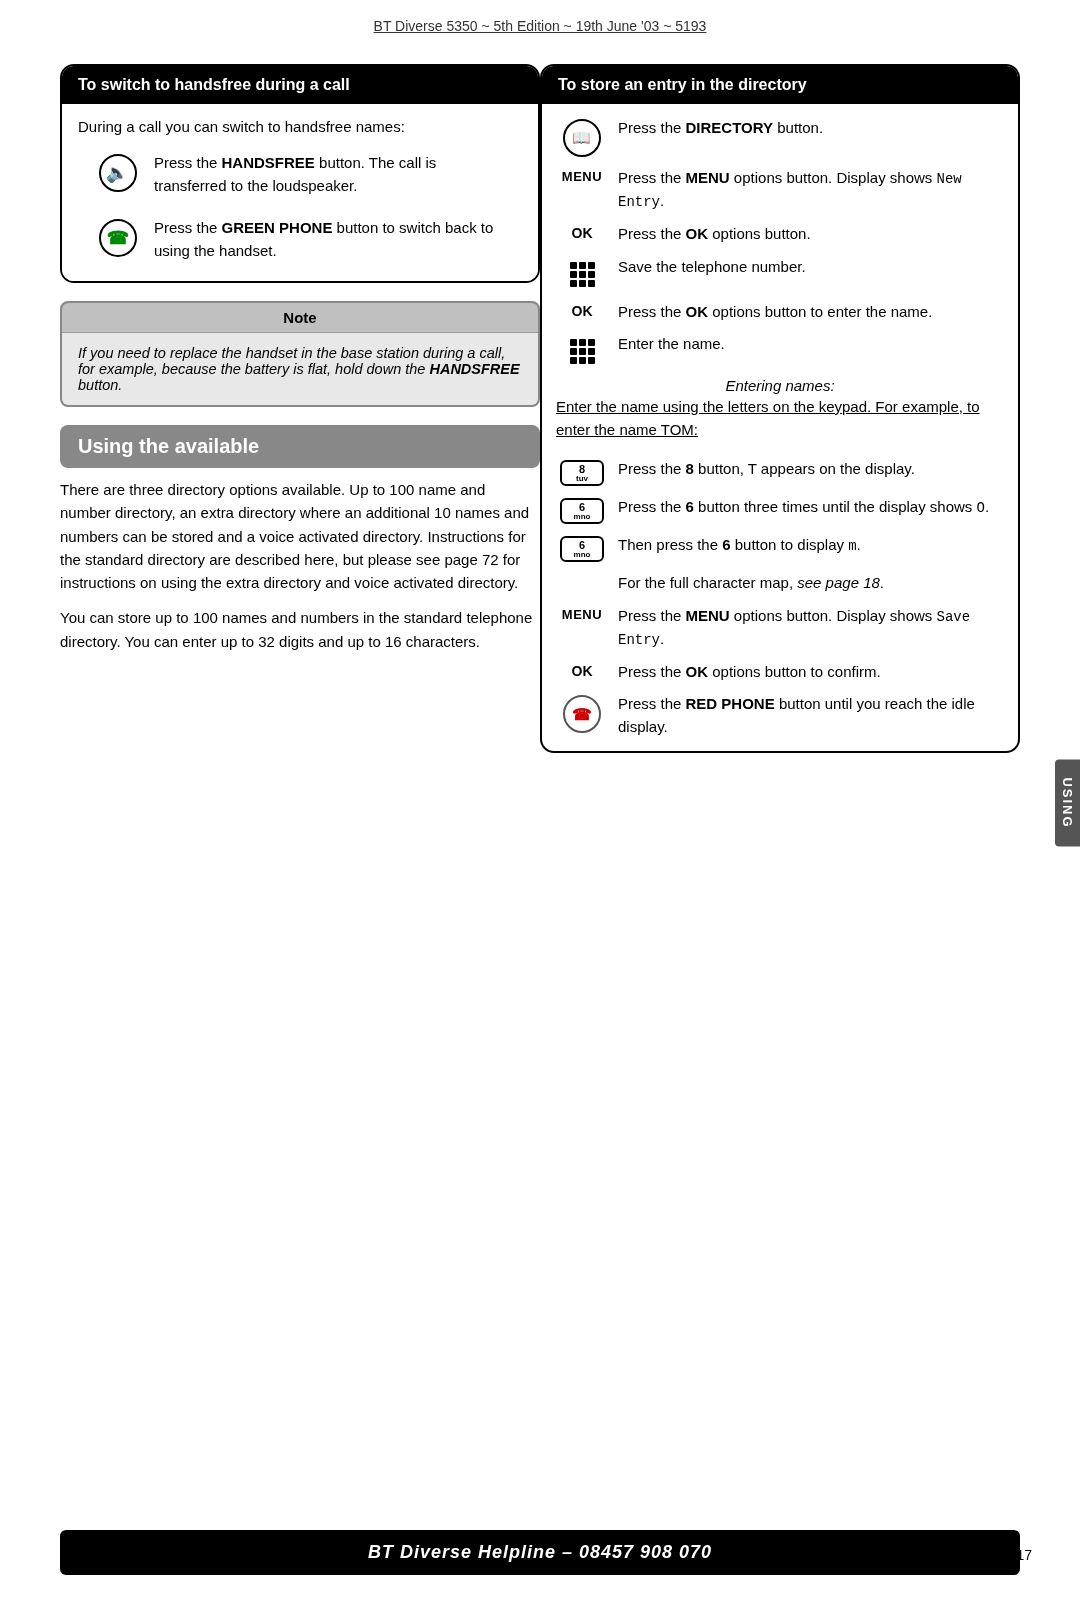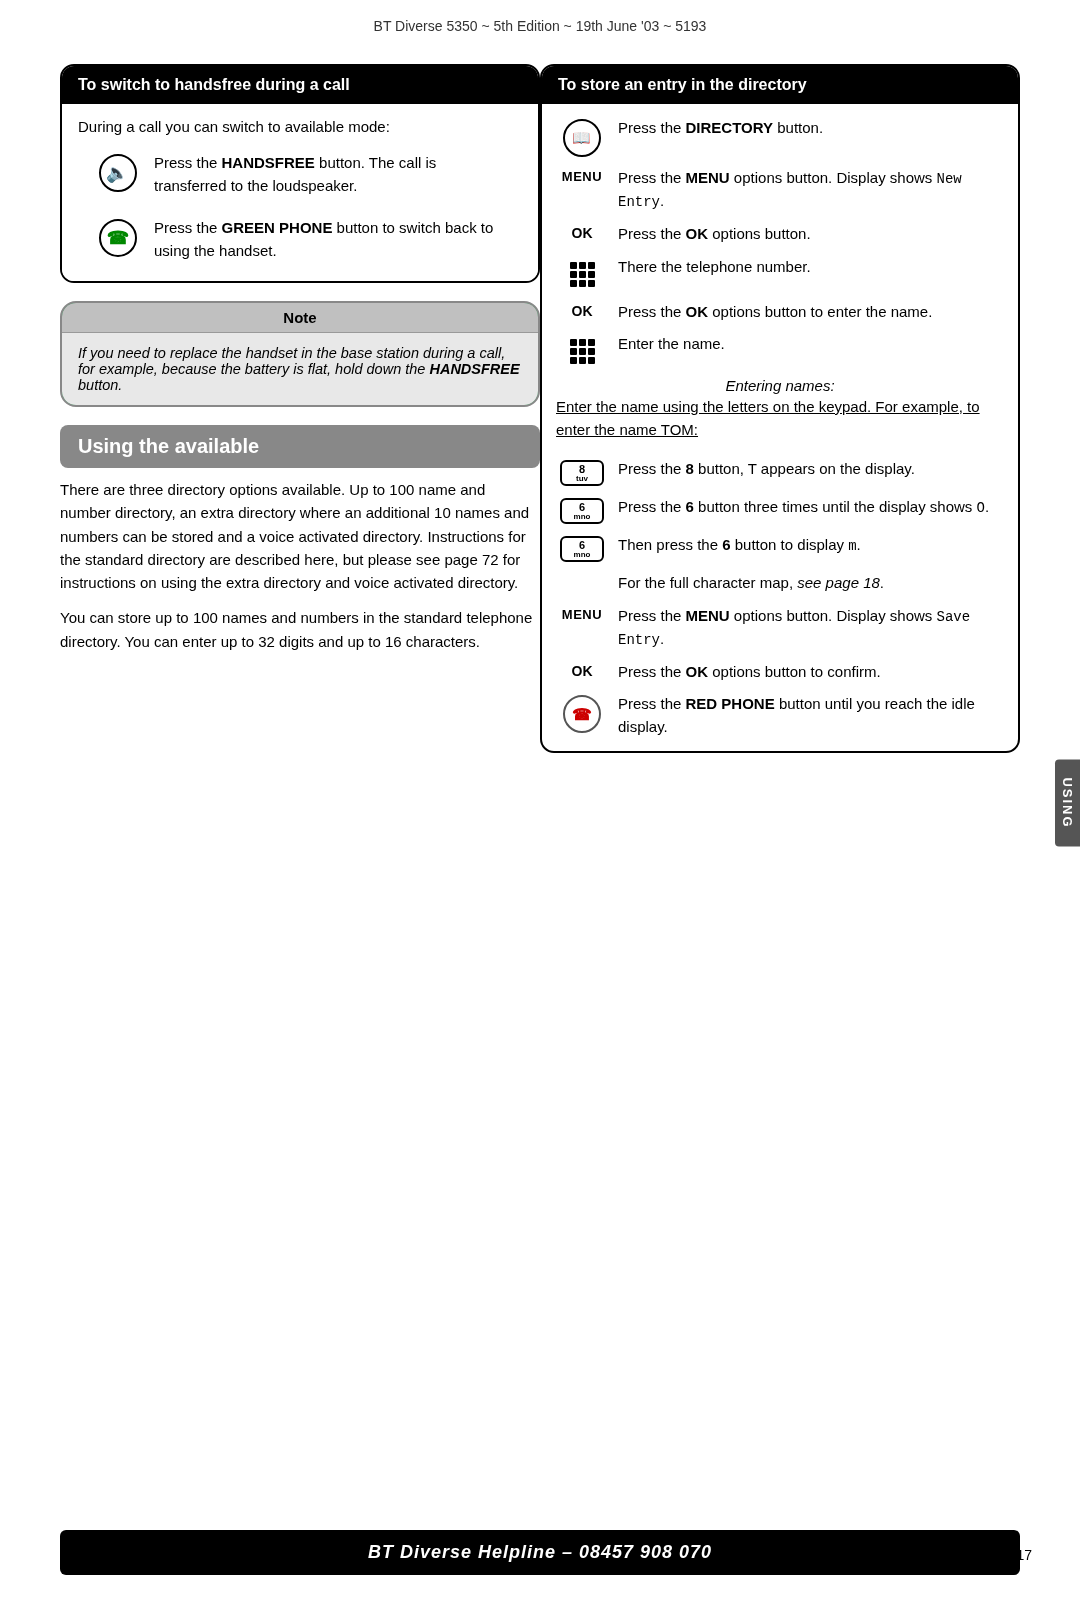--- a/index.html
+++ b/index.html
@@ -10,20 +10,21 @@
       color: #000;
       width: 1080px;
       min-height: 1605px;
       position: relative;
     }
     .page-header {
       text-align: center;
       padding: 18px 0 10px 0;
       font-size: 14px;
       color: #333;
+      text-decoration: underline;
     }
     .main-content {
       display: flex;
       flex-direction: row;
       padding: 20px 60px 20px 60px;
     }
     .left-col {
       flex: 1;
       display: flex;
       flex-direction: column;
@@ -48,21 +49,21 @@
       font-size: 16px;
       padding: 10px 16px;
     }
     .info-box-body {
       padding: 14px 16px;
       background: #fff;
     }
     
     .note-box {
       border: 2px solid #888;
-      border-radius: 16px;
+      border-radius: 8px;
       overflow: hidden;
       background: #15803d;
     }
     .note-box-header {
       background: #c0c0c0;
       font-weight: bold;
       font-size: 15px;
       padding: 6px 16px;
       text-align: center;
       border-bottom: 1px solid #999;
@@ -241,21 +242,21 @@
   <span>BT Diverse 5350 ~ 5th Edition ~ 19th June '03 ~ 5193</span>
 </div>
 
 <div class="main-content">
 
   <div class="left-col">
 
     <div class="info-box">
       <div class="info-box-header">To switch to handsfree during a call</div>
       <div class="info-box-body">
-        <p style="margin-bottom:12px;">During a call you can switch to available mode:</p>
+        <p style="margin-bottom:12px;">During a call you can switch to handsfree names:</p>
 
         <div class="step-row">
           <div class="step-icon">
             <div class="icon-circle">
               <span style="font-size:18px;">🔈</span>
             </div>
           </div>
           <div class="step-text">
             <span>Press the </span><b>HANDSFREE</b><span> button. The call is transferred to the loudspeaker.</span>
           </div>
@@ -332,21 +333,21 @@
                 <div class="icon-keypad-dot"></div>
               <div class="icon-keypad-dot"></div>
                 <div class="icon-keypad-dot"></div>
                 <div class="icon-keypad-dot"></div>
               <div class="icon-keypad-dot"></div>
                 <div class="icon-keypad-dot"></div>
                 <div class="icon-keypad-dot"></div>
             </div>
           </div>
           <div class="step-text">
-            There the telephone number.
+            Save the telephone number.
           </div>
         </div>
 
         <div class="step-row">
           <div class="step-icon">
             <span class="ok-label">OK</span>
           </div>
           <div class="step-text">
             Press the <b>OK</b> options button to enter the name.
           </div>

